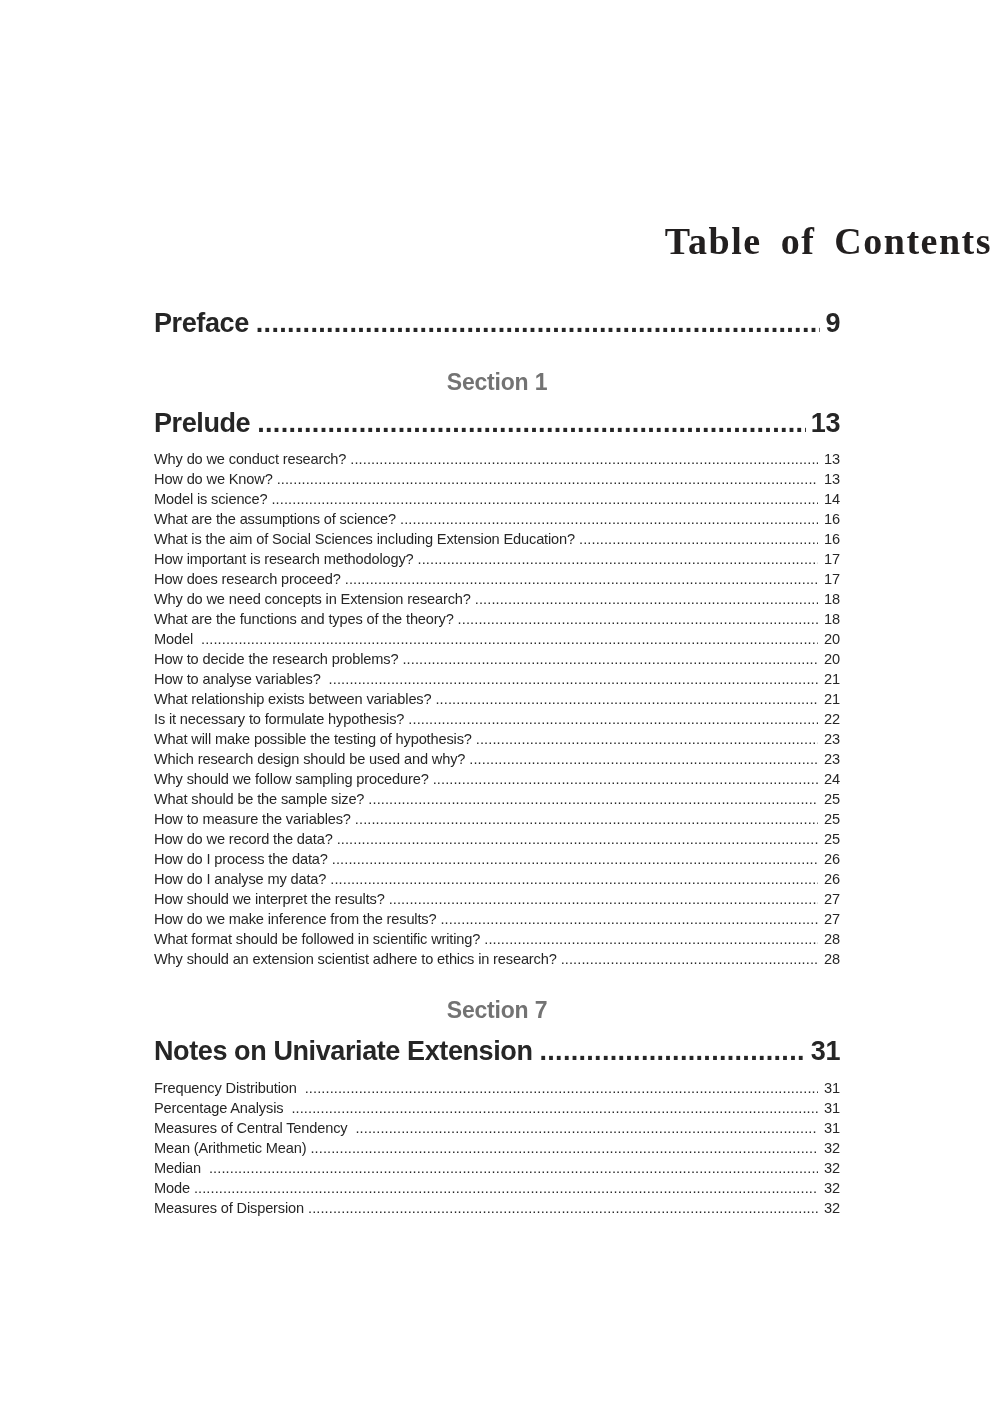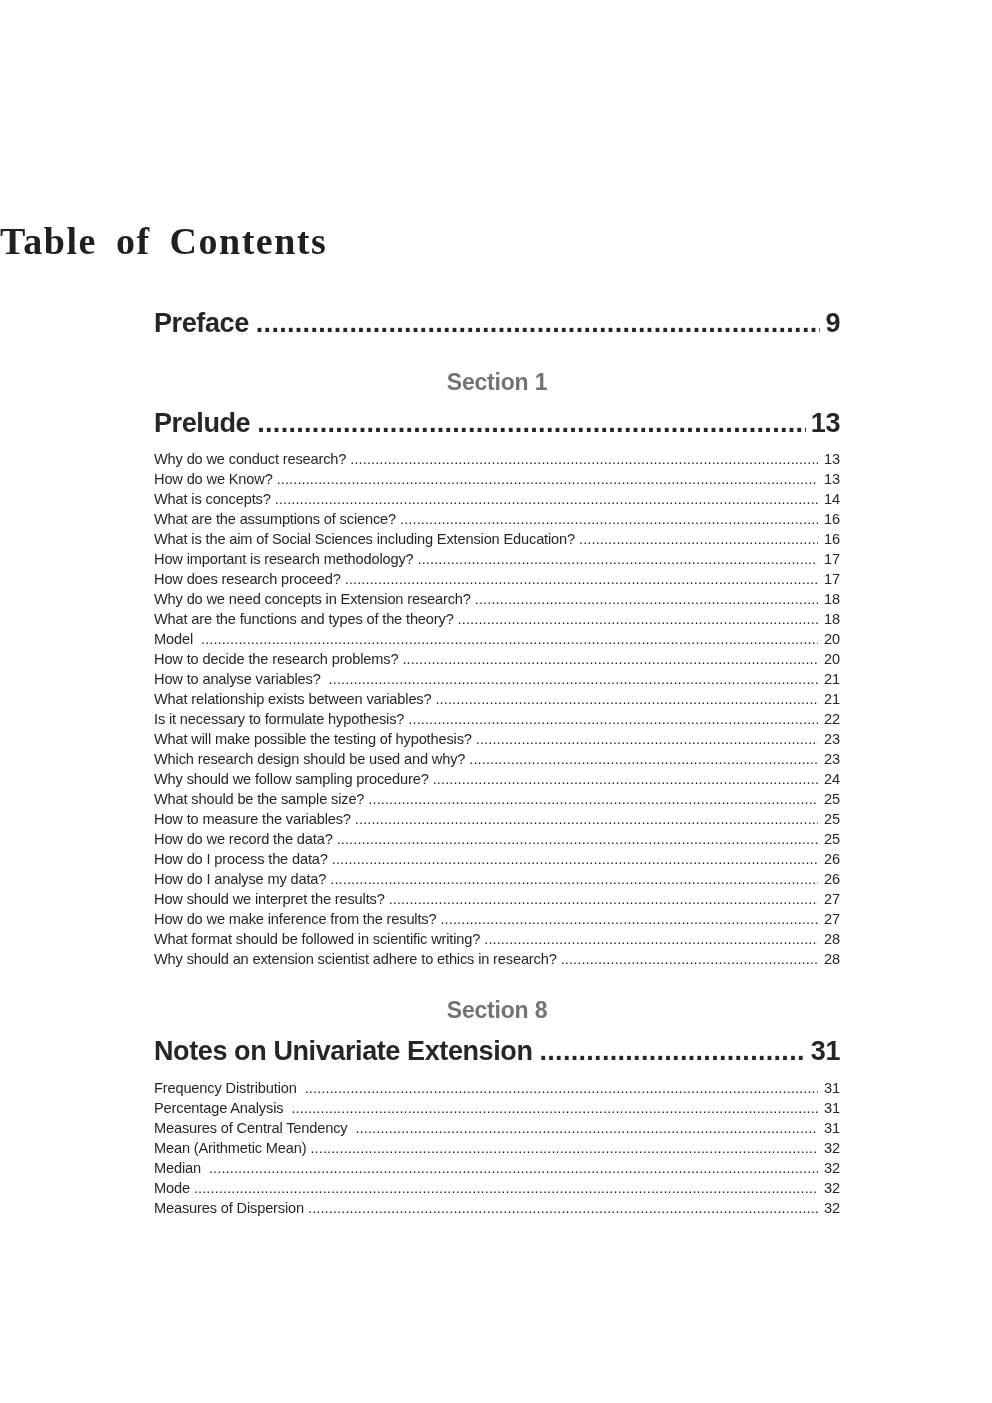--- a/index.html
+++ b/index.html
@@ -23,21 +23,21 @@
     height: 1403px;
     background: #ffffff;
   }
 
   
   .doc-title {
     position: absolute;
     top: 222px;
     left: 0;
     width: 992px;
-    text-align: left;
+    text-align: right;
     font-family: "Liberation Serif", "DejaVu Serif", serif;
     font-weight: bold;
     font-size: 38px;
     letter-spacing: 1.5px;
     word-spacing: 8px;
     color: #221f1f;
     line-height: 1;
   }
 
   
@@ -161,21 +161,21 @@
       <span class="label">Why do we conduct research?</span>
       <span class="leader"></span>
       <span class="pageno">13</span>
     </div>
     <div class="row entry">
       <span class="label">How do we Know?</span>
       <span class="leader"></span>
       <span class="pageno">13</span>
     </div>
     <div class="row entry">
-      <span class="label">What is concepts?</span>
+      <span class="label">Model is science?</span>
       <span class="leader"></span>
       <span class="pageno">14</span>
     </div>
     <div class="row entry">
       <span class="label">What are the assumptions of science?</span>
       <span class="leader"></span>
       <span class="pageno">16</span>
     </div>
     <div class="row entry">
       <span class="label">What is the aim of Social Sciences including Extension Education?</span>
@@ -283,21 +283,21 @@
       <span class="pageno">28</span>
     </div>
     <div class="row entry">
       <span class="label">Why should an extension scientist adhere to ethics in research?</span>
       <span class="leader"></span>
       <span class="pageno">28</span>
     </div>
 
     <div class="gap-c"></div>
 
-    <div class="section-head">Section 8</div>
+    <div class="section-head">Section 7</div>
 
     <div class="gap-d"></div>
 
     <div class="row major">
       <span class="label">Notes on Univariate Extension</span>
       <span class="leader"></span>
       <span class="pageno">31</span>
     </div>
 
     <div class="gap-e"></div>

